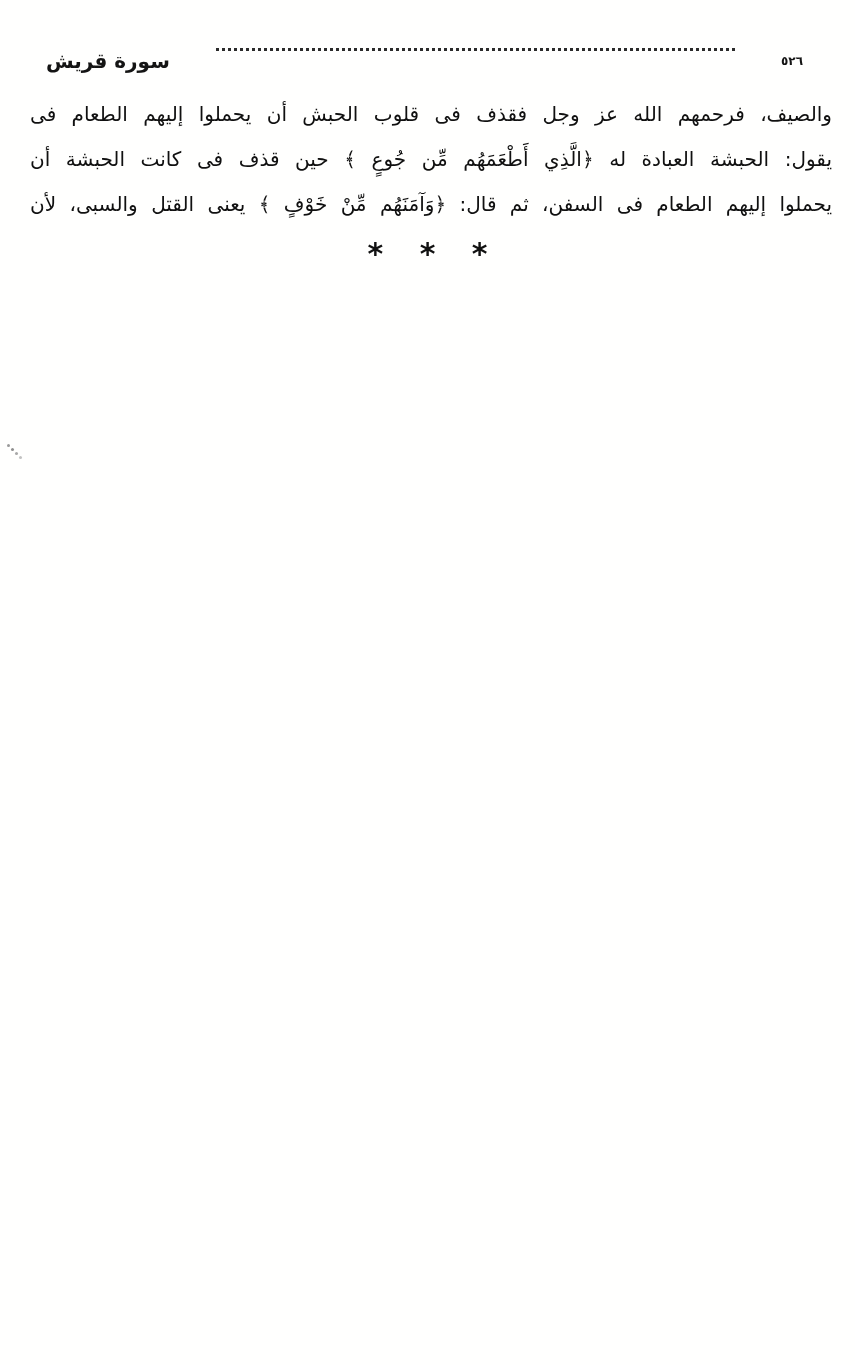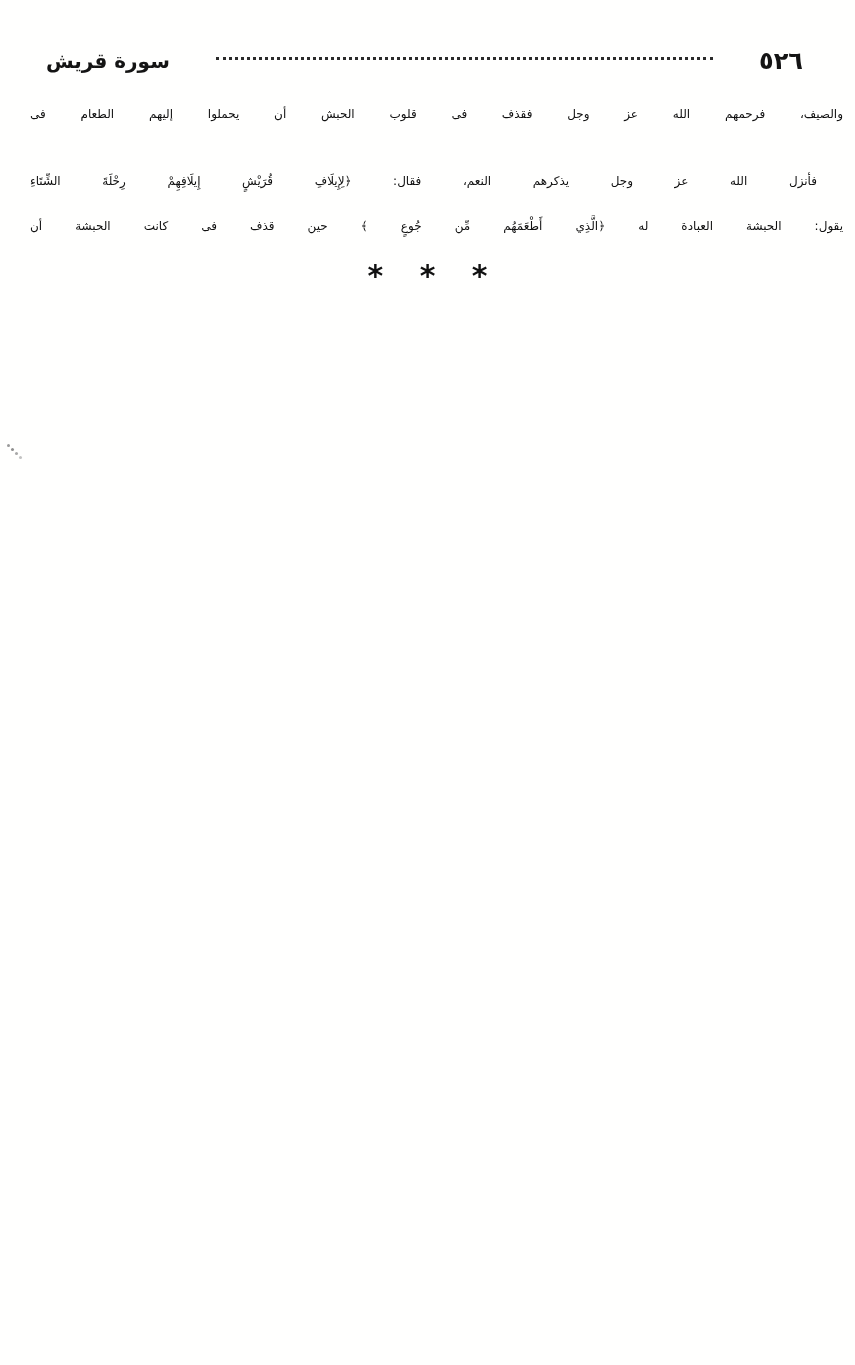--- a/index.html
+++ b/index.html
@@ -8,39 +8,39 @@
     background:#fdfdfc;
     font-family:"DejaVu Sans", sans-serif;
     color:#141414;
     position:relative;
     overflow:hidden;
   }
   .page { position:absolute; inset:0; background:#fffffe; }
 
   
   .header {
-    display:flex; align-items:center;
+    display:flex; align-items:flex-start;
     margin-top:48px; padding:0 52px 0 46px;
     font-weight:bold; font-size:20px; line-height:26px;gap:36px;
   }
   .header .title { white-space:nowrap; }
   .header .leader {
     flex:1 1 auto;
     border-bottom:3px dotted #2b2b2b;
     margin:0 10px 6px 10px;
     height:0;
   }
-  .header .pagenum { white-space:nowrap; letter-spacing:6px; font-size:24px; }
+  .header .pagenum { white-space:nowrap; letter-spacing:6px; font-size:12px; }
 
   
   .body {
     direction:rtl;
     margin-top:18px;
-    padding:0 12px 0 30px;
-    font-size:12px;
+    padding:0 23px 0 30px;
+    font-size:20px;
     line-height:45px;
     color:#101010;
   }
   .line {
     text-align:justify;
     text-align-last:justify;
   }
   .line.last { text-align-last:right; }
   .line.indent { text-indent:26px; }
   .line.para-start { margin-top:22px; }
@@ -71,21 +71,21 @@
 <div class="page">
 
   <div class="header">
     <span class="title">سورة قريش</span>
     <span class="leader"></span>
     <span class="pagenum">٥٢٦</span>
   </div>
 
   <div class="body" id="body-lines">
       <div class="line"><span class="seg normal">والصيف، فرحمهم الله عز وجل فقذف فى قلوب الحبش أن يحملوا إليهم الطعام فى</span></div>
-      <div class="line indent para-start"><span class="seg normal">فأنزل الله عز وجل يذكرهم النعم، فقال: </span><span class="seg quran">﴿لِإِيلَافِ قُرَيْشٍ إِيلَافِهِمْ رِحْلَةَ الشِّتَاءِ</span></div>
       <div class="line"><span class="seg normal">يقول: الحبشة العبادة له </span><span class="seg quran">﴿الَّذِي أَطْعَمَهُم مِّن جُوعٍ ﴾</span><span class="seg normal"> حين قذف فى كانت الحبشة أن</span></div>
+      <div class="line"><span class="seg normal">يحملوا إليهم الطعام فى السفن، ثم قال: </span><span class="seg quran">﴿وَآمَنَهُم مِّنْ خَوْفٍ ﴾</span><span class="seg normal"> يعنى القتل والسبى، لأن</span></div>
     </div>
 
   <div class="divider">* * *</div>
 
   <div class="artifact"></div>
 
 </div>
 
 </body></html>

